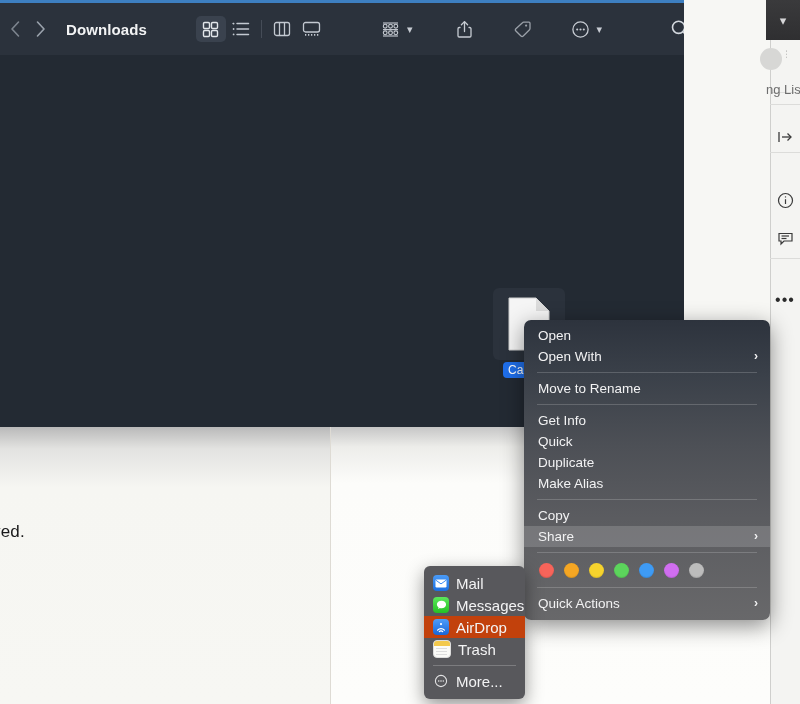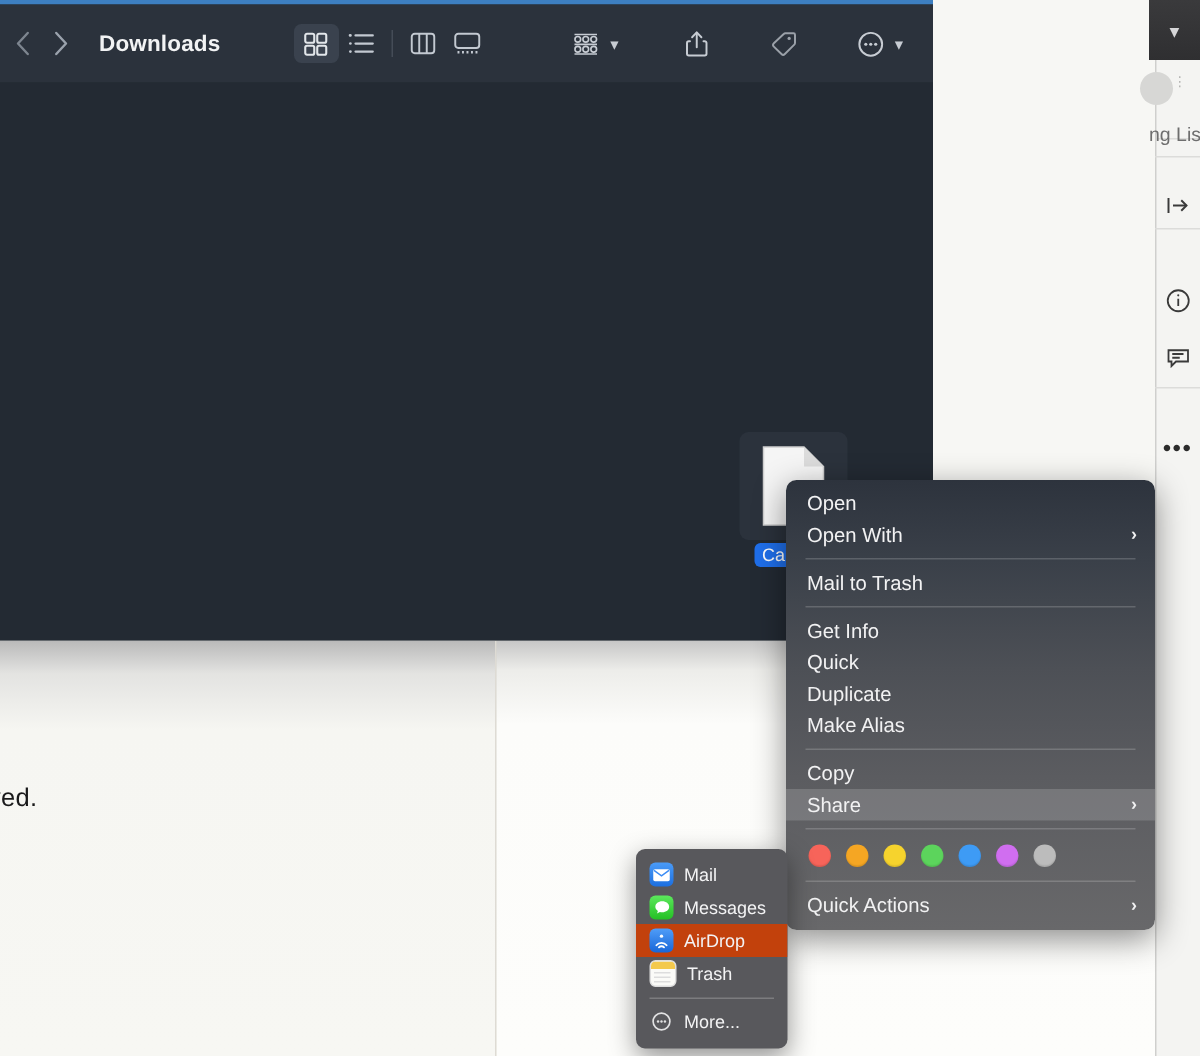--- a/index.html
+++ b/index.html
@@ -81,21 +81,21 @@
   .bg-right-icon {
     position:absolute; left:770px; width:30px; height:30px;
     display:flex; align-items:center; justify-content:center;
     color:#3a3a3a;
   }
 
   
   .finder {
     position: absolute;
     left: 0; top: 0;
-    width: 622px; height: 427px;
+    width: 684px; height: 427px;
     background: #232a33;
     overflow: hidden;
   }
   .finder-topline {
     position:absolute; left:0; top:0; width:770px; height:3px;
     background:#3d7fc1;
   }
   .finder-toolbar {
     position: absolute;
     left: 0; top: 3px;
@@ -229,21 +229,21 @@
 
   
   .share-menu {
     position: absolute;
     left: 424px; top: 566px;
     width: 101px;
     border-radius: 6px;
     background: #58585c;
     box-shadow: 0 6px 18px rgba(0,0,0,.42);
     padding: 6px 0 7px 0;
-    font-size: 12px;
+    font-size: 15px;
     color: #f3f3f4;
     overflow: hidden;
   }
   .share-item {
     height: 22px;
     display: flex;
     align-items: center;
     gap: 7px;
     padding: 0 8px 0 9px;
     white-space: nowrap;
@@ -438,21 +438,21 @@
       <span>Open</span>
     </div>
     <div class="ctx-item">
       <span>Open With</span>
       <span class="ctx-arrow">›</span>
     </div>
 
     <div class="ctx-sep"></div>
 
     <div class="ctx-item">
-      <span>Mail to Trash</span>
+      <span>Move to Rename</span>
     </div>
 
     <div class="ctx-sep"></div>
 
     <div class="ctx-item">
       <span>Get Info</span>
     </div>
     <div class="ctx-item">
       <span>Quick</span>
     </div>

